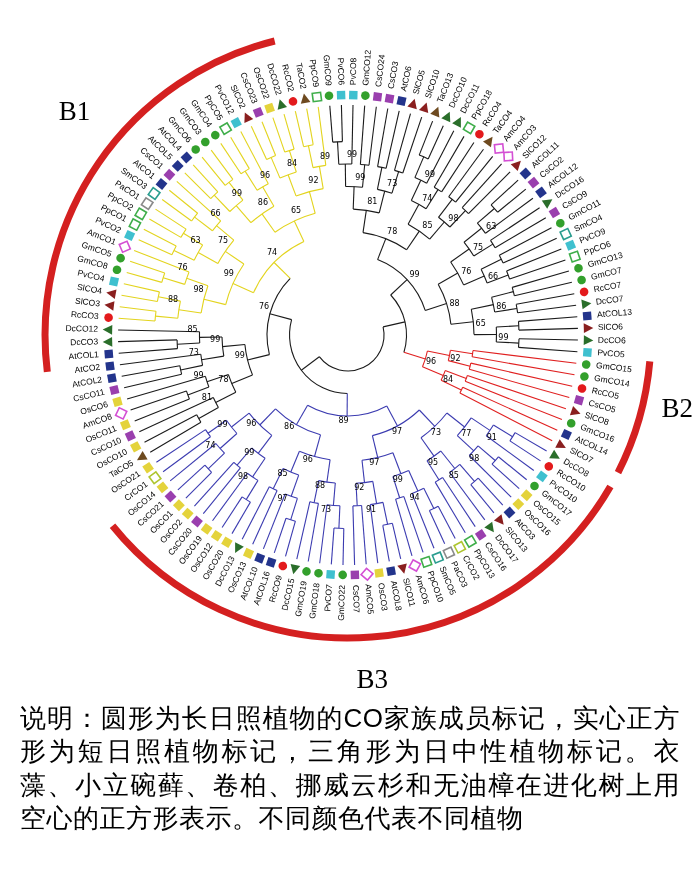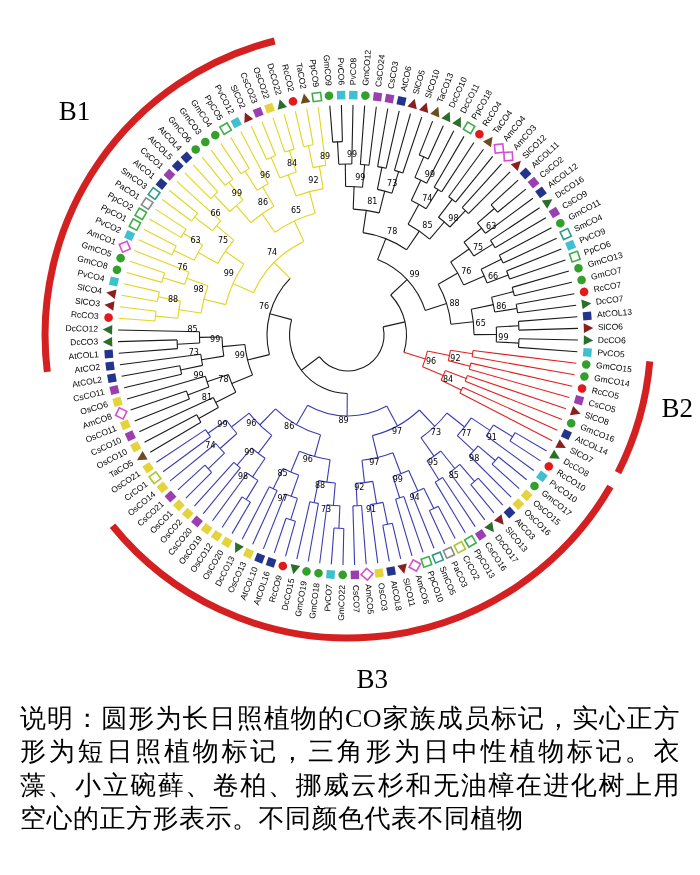--- a/index.html
+++ b/index.html
@@ -1,21 +1,21 @@
 <!DOCTYPE html>
 <html><head>
 <meta charset="utf-8">
 <style>
   html,body{margin:0;padding:0;background:#ffffff;}
   body{width:700px;height:875px;overflow:hidden;font-family:"Liberation Sans",sans-serif;}
   .figure{width:700px;height:875px;background:#fff;position:relative;}
   svg{display:block;}
   .caption{
     padding:2px 20px 0 20px;
-    font-family:Liberation Serif, serif;
+    font-family:Liberation Sans, sans-serif;
     font-size:26px;
     line-height:1.28;
     color:#000;
     text-align:justify;
     letter-spacing:0.5px;
   }
 </style>
 </head>
 <body>
 

